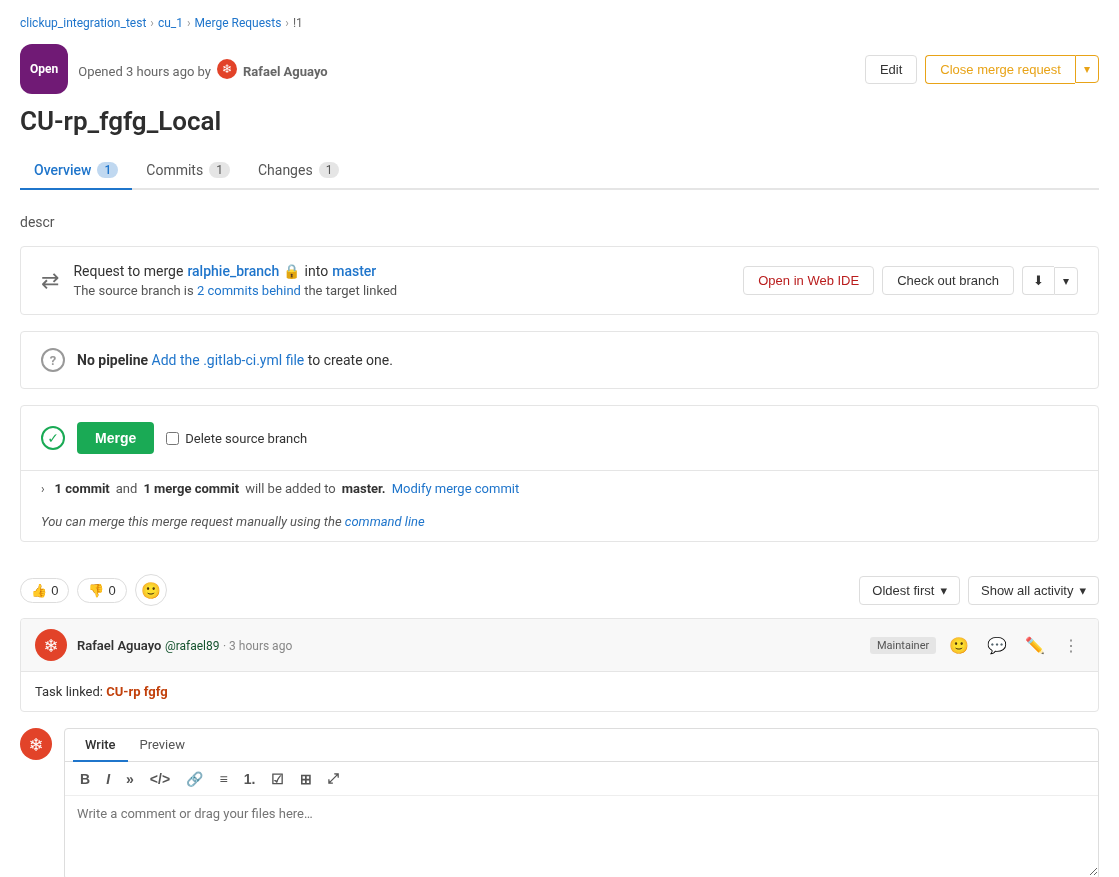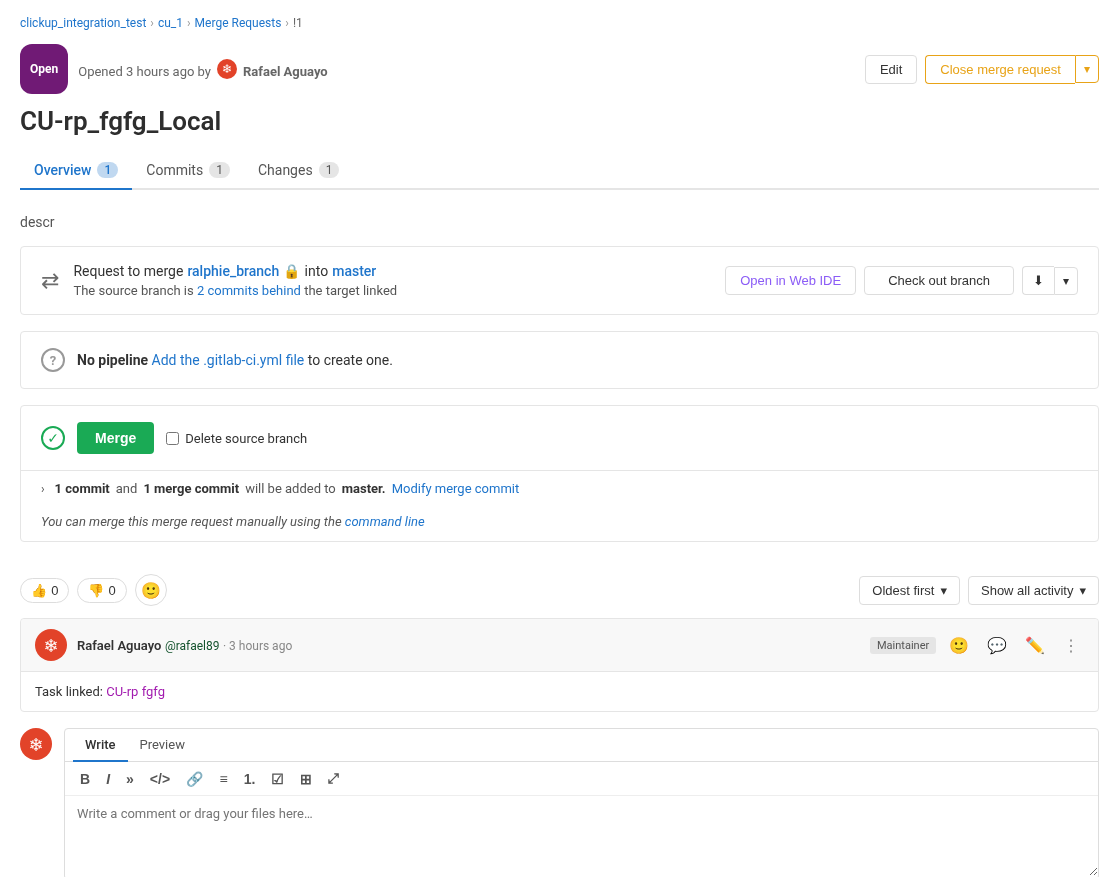--- a/index.html
+++ b/index.html
@@ -200,31 +200,31 @@
       color: #555;
     }
     .merge-actions {
       display: flex;
       align-items: center;
       gap: 8px;
     }
     .btn-web-ide {
       border: 1px solid #ddd;
       background: #fff;
-      color: #8b5cf6;
+      color: #b91c1c;
       padding: 6px 14px;
       border-radius: 4px;
       cursor: pointer;
       font-size: 13px;
     }
     .btn-checkout {
       border: 1px solid #ddd;
       background: #fff;
       color: #333;
-      padding: 6px 23px;
+      padding: 6px 14px;
       border-radius: 4px;
       cursor: pointer;
       font-size: 13px;
     }
     .btn-download-group {
       display: flex;
       align-items: center;
     }
     .btn-download-main {
       border: 1px solid #ddd;
@@ -459,22 +459,23 @@
       font-size: 16px;
       padding: 2px 5px;
       border-radius: 3px;
     }
     .comment-body {
       padding: 12px 14px;
       font-size: 13px;
       color: #333;
     }
     .task-link {
-      color: #a21caf;
+      color: #c2410c;
       text-decoration: none;
+      font-weight: bold;
     }
 
     .write-comment-section {
       display: flex;
       gap: 12px;
       margin-top: 8px;
     }
     .write-comment-body {
       flex: 1;
       border: 1px solid #ddd;

